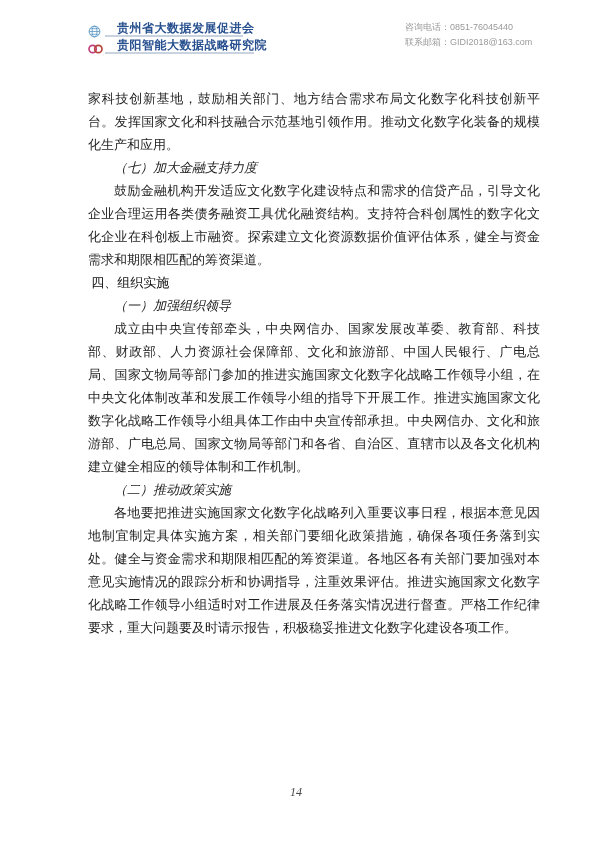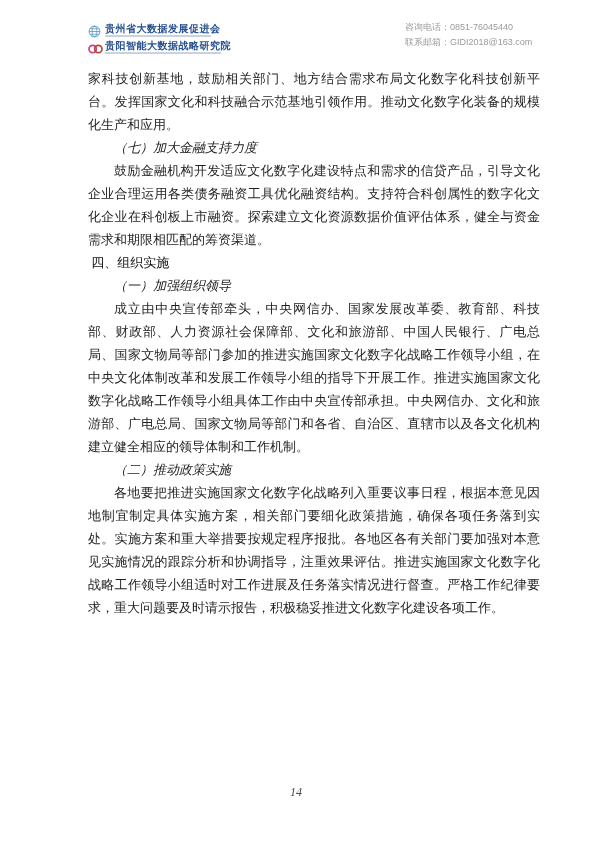--- a/index.html
+++ b/index.html
@@ -23,26 +23,27 @@
     display: flex;
     align-items: flex-start;
     gap: 4px;
     margin-bottom: 3px;
     height: 14px;
   }
   .logo-icon { width: 13px; height: 13px; flex: 0 0 auto; margin-top: 0px; }
   .logo-texts { display: flex; flex-direction: column; }
   .logo-name {
     font-family: "Liberation Sans", "DejaVu Sans", sans-serif;
-    font-size: 10px;
+    font-size: 12px;
     font-weight: bold;
     color: #27508f;
     letter-spacing: 0.5px;
     line-height: 9px;
     white-space: nowrap;
+    margin-left: 12px;
   }
   .logo-sub-bar {
     height: 2px;
     background: #c9d3df;
     margin-top: 2px;
     width: 92%;
   }
   .contact-block {
     position: absolute;
     left: 405px;
@@ -60,21 +61,21 @@
     left: 88px;
     top: 67px;
     width: 452px;
     font-size: 13px;
     line-height: 23px;
     color: #1f1f1f;
     text-align: justify;
     text-justify: inter-ideograph;
   }
   .para { text-indent: 2em; margin: 0; }
-  .para.no-indent { text-indent: 0; }
+  .para.no-indent { text-indent: 0; margin-top: 20px; }
   .h-sub {
     text-indent: 2em;
     margin: 0;
     font-style: italic;
     font-weight: 500;
     color: #1c1c1c;
   }
   .h-chapter {
     text-indent: 0.25em;
     margin: 0;
@@ -141,18 +142,18 @@
   </div>
 
   <div class="content">
     <p class="para no-indent">家科技创新基地，鼓励相关部门、地方结合需求布局文化数字化科技创新平台。发挥国家文化和科技融合示范基地引领作用。推动文化数字化装备的规模化生产和应用。</p>
     <p class="h-sub">（七）加大金融支持力度</p>
     <p class="para">鼓励金融机构开发适应文化数字化建设特点和需求的信贷产品，引导文化企业合理运用各类债务融资工具优化融资结构。支持符合科创属性的数字化文化企业在科创板上市融资。探索建立文化资源数据价值评估体系，健全与资金需求和期限相匹配的筹资渠道。</p>
     <p class="h-chapter">四、组织实施</p>
     <p class="h-sub">（一）加强组织领导</p>
     <p class="para">成立由中央宣传部牵头，中央网信办、国家发展改革委、教育部、科技部、财政部、人力资源社会保障部、文化和旅游部、中国人民银行、广电总局、国家文物局等部门参加的推进实施国家文化数字化战略工作领导小组，在中央文化体制改革和发展工作领导小组的指导下开展工作。推进实施国家文化数字化战略工作领导小组具体工作由中央宣传部承担。中央网信办、文化和旅游部、广电总局、国家文物局等部门和各省、自治区、直辖市以及各文化机构建立健全相应的领导体制和工作机制。</p>
     <p class="h-sub">（二）推动政策实施</p>
-    <p class="para">各地要把推进实施国家文化数字化战略列入重要议事日程，根据本意见因地制宜制定具体实施方案，相关部门要细化政策措施，确保各项任务落到实处。实施方案和重大举措要按规定程序报批。各地区各有关部门要加强对本意见实施情况的跟踪分析和协调指导，注重效果评估。推进实施国家文化数字化战略工作领导小组适时对工作进展及任务落实情况进行督查。严格工作纪律要求，重大问题要及时请示报告，积极稳妥推进文化数字化建设各项工作。</p>
+    <p class="para">各地要把推进实施国家文化数字化战略列入重要议事日程，根据本意见因地制宜制定具体实施方案，相关部门要细化政策措施，确保各项任务落到实处。健全与资金需求和期限相匹配的筹资渠道。各地区各有关部门要加强对本意见实施情况的跟踪分析和协调指导，注重效果评估。推进实施国家文化数字化战略工作领导小组适时对工作进展及任务落实情况进行督查。严格工作纪律要求，重大问题要及时请示报告，积极稳妥推进文化数字化建设各项工作。</p>
   </div>
 
   <div class="page-number">14</div>
 
 </div>
 
 </body></html>

